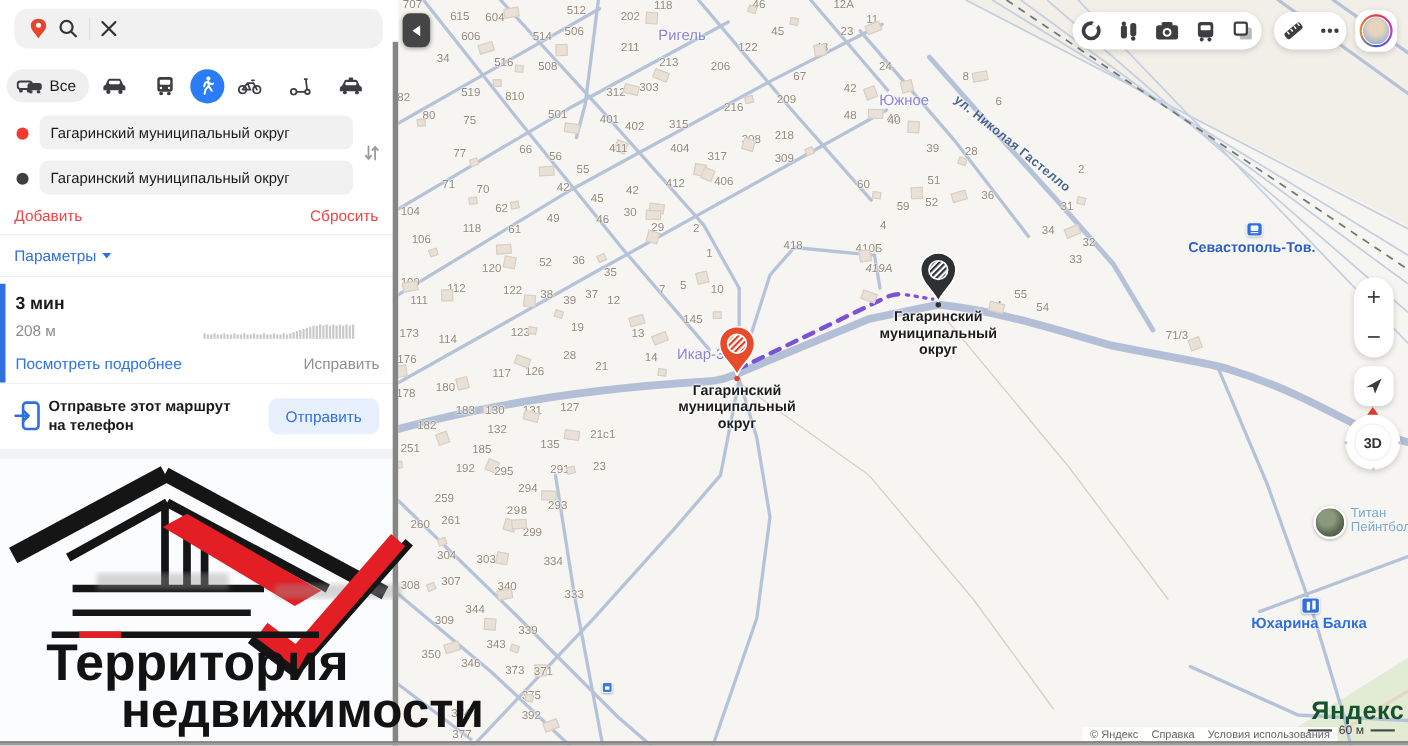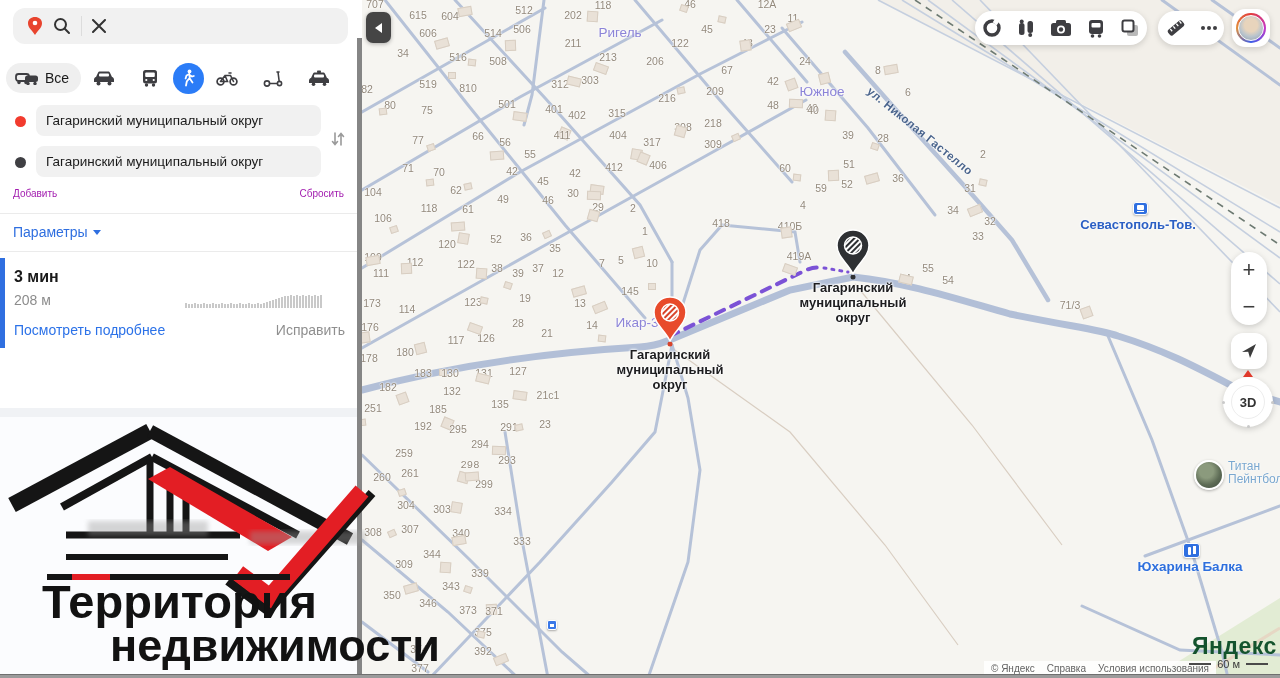--- a/index.html
+++ b/index.html
@@ -82,21 +82,21 @@
   .mode-all { height:30px; background:#efefef; border-radius:16px; display:flex; align-items:center; gap:6px;
               padding:0 12px 0 9px; margin-left:6px; font-size:14px; color:#1a1a1a; }
   .mode { width:46px; display:flex; justify-content:center; align-items:center; }
   .mode-active { width:31px; height:31px; background:#2b7cf7; border-radius:50%; display:flex; align-items:center; justify-content:center; }
 
   .waypoint { position:absolute; left:36px; width:285px; height:31px; background:#f1f1f1; border-radius:8px; display:flex; align-items:center; padding:0 10px; }
   .waypoint input { width:100%; border:none; outline:none; background:transparent; font-size:13.5px; color:#1a1a1a; font-family:"Liberation Sans",sans-serif; }
   .wp-dot { position:absolute; left:15px; width:11px; height:11px; border-radius:50%; }
   .swap { position:absolute; right:8px; top:128px; width:22px; height:22px; color:#9a9a9a; font-size:15px; display:flex; align-items:center; justify-content:center; }
 
-  .row-links { position:absolute; left:13px; right:13px; top:188px; display:flex; justify-content:space-between; font-size:10px; color:#a21caf; }
+  .row-links { position:absolute; left:13px; right:13px; top:188px; display:flex; justify-content:space-between; font-size:14px; color:#ef4444; }
   .divider { position:absolute; left:0; right:0; height:1px; background:#ebebeb; }
   .params { position:absolute; left:13px; top:224px; font-size:14px; color:#2f6fe0; display:flex; align-items:center; gap:5px; }
   .params i { width:0; height:0; border-left:4px solid transparent; border-right:4px solid transparent; border-top:5px solid #2f6fe0; display:block; }
 
   .summary { position:absolute; left:0; top:252px; width:357px; height:96px; background:#fff; }
   .summary .accent { position:absolute; left:0; top:6px; bottom:0; width:5px; background:#2f6fe0; }
   .sum-duration { position:absolute; left:14px; top:16px; font-size:16px; font-weight:bold; color:#1a1a1a; }
   .sum-distance { position:absolute; left:14px; top:40px; font-size:14px; color:#8c8c8c; }
   .elev { position:absolute; left:185px; top:42px; width:148px; height:14px; display:flex; align-items:flex-end; gap:1px; }
   .elev i { width:2px; background:#c9c9c9; display:block; }
@@ -291,21 +291,21 @@
         <span class="hn" style="left: 441px; top: 205px;">4</span>
         <span class="hn" style="left: 591px; top: 210px;">34</span>
         <i class="bld" style="left: 606px; top: 206px; width: 14px; height: 9px; transform: rotate(-22deg);"></i>
         <span class="hn" style="left: 628px; top: 221px;">32</span>
         <span class="hn" style="left: 428px; top: 226px;">410Б</span>
         <i class="bld" style="left: 419px; top: 227px; width: 11px; height: 11px; transform: rotate(-8deg);"></i>
         <span class="hn" style="left: 616px; top: 236px;">33</span>
         <span class="hn" style="left: 423px; top: 168px;">60</span>
         <i class="bld" style="left: 431px; top: 174px; width: 8px; height: 7px; transform: rotate(6deg);"></i>
         <span class="hn" style="left: 359px; top: 223px;">418</span>
-        <span class="hn" style="left: 437px; top: 256px;">419А</span>
+        <span class="hn" style="left: 437px; top: 244px; font-style: italic;">419А</span>
         <i class="bld" style="left: 421px; top: 265px; width: 14px; height: 9px; transform: rotate(20deg);"></i>
         <span class="hn" style="left: 283px; top: 231px;">1</span>
         <span class="hn" style="left: 259px; top: 260px;">5</span>
         <i class="bld" style="left: 271px; top: 247px; width: 11px; height: 11px; transform: rotate(-14deg);"></i>
         <span class="hn" style="left: 290px; top: 263px;">10</span>
         <span class="hn" style="left: 268px; top: 291px;">145</span>
         <i class="bld" style="left: 286px; top: 283px; width: 8px; height: 7px; transform: rotate(0deg);"></i>
         <span class="hn" style="left: 566px; top: 268px;">55</span>
         <span class="hn" style="left: 543px; top: 278px;">64</span>
         <i class="bld" style="left: 537px; top: 275px; width: 14px; height: 9px; transform: rotate(14deg);"></i>
@@ -711,20 +711,31 @@
           <i style="height: 13px;"></i>
           <i style="height: 12px;"></i>
           <i style="height: 13px;"></i>
         </div>
       <div class="sum-links">
         <span class="link-blue">Посмотреть подробнее</span>
         <span class="link-gray">Исправить</span>
       </div>
     </div>
 
+    <div class="send">
+      <svg width="24" height="28" viewBox="0 0 24 28" style="position:absolute;left:13px;top:15px">
+        <rect x="8" y="2" width="14" height="24" rx="3" fill="none" stroke="#2f6fe0" stroke-width="2.4"></rect>
+        <path d="M1,14 L12,14 M8.5,9.5 L13,14 L8.5,18.5" stroke="#2f6fe0" stroke-width="2.4" fill="none" stroke-linecap="round" stroke-linejoin="round"></path>
+      </svg>
+      <div class="send-text">
+        <div>Отправьте этот маршрут</div>
+        <div>на телефон</div>
+      </div>
+      <button class="send-btn">Отправить</button>
+    </div>
 
     <div class="logo-section">
       <div class="logo-white"></div>
     </div>
   </div>
 
   <svg class="logo-overlay" viewBox="0 0 440 260">
     <defs>
         <filter id="blur1">
           <feGaussianBlur stdDeviation="2.5"></feGaussianBlur>

